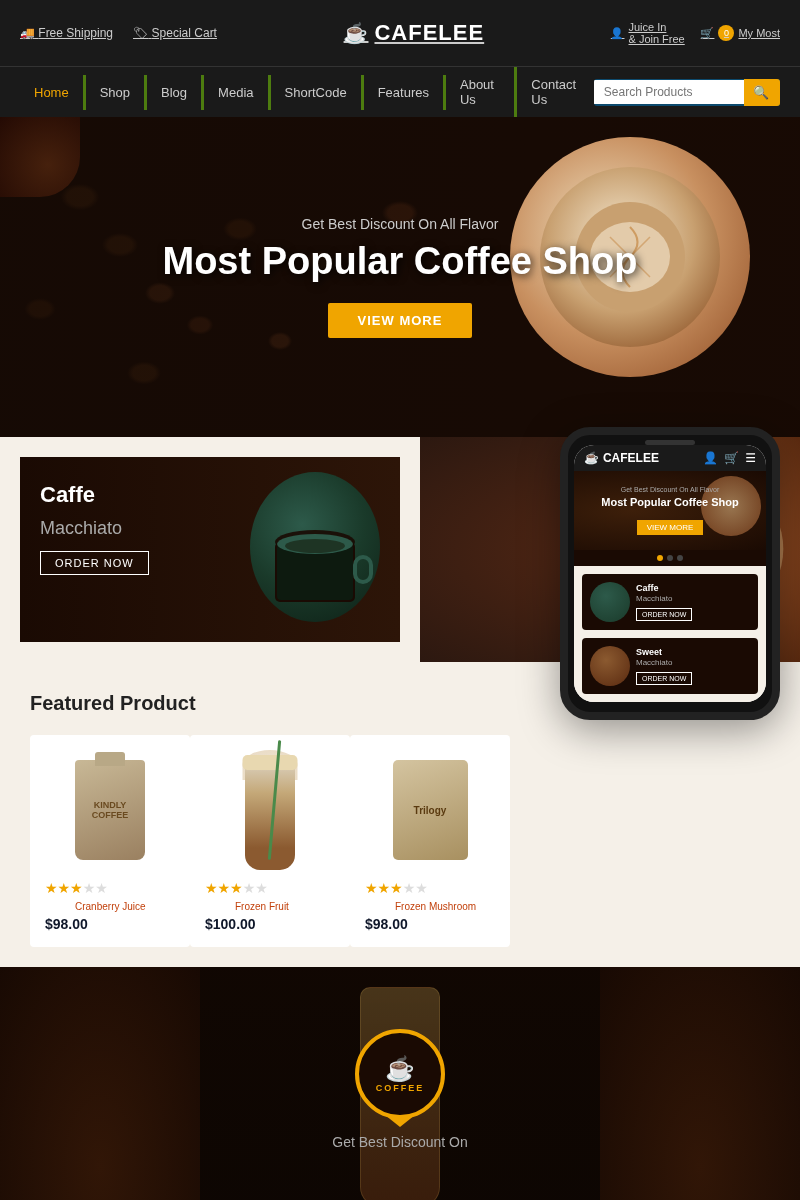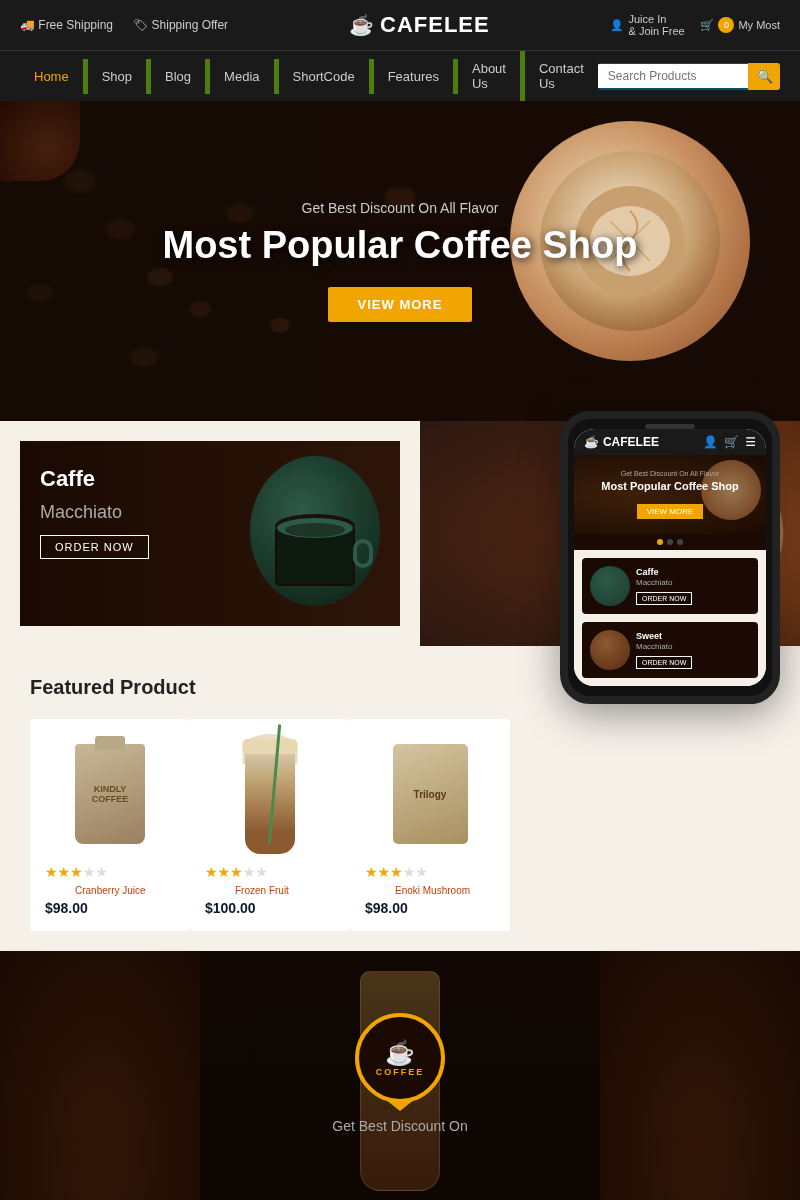--- a/index.html
+++ b/index.html
@@ -5,22 +5,23 @@
     * { margin: 0; padding: 0; box-sizing: border-box; }
     body { font-family: Arial, sans-serif; width: 800px; background: #f5f0e8; }
 
     
     .top-bar {
       background: #1a1a1a;
       color: #ccc;
       display: flex;
       align-items: center;
       justify-content: space-between;
-      padding: 12px 20px;
+      padding: 20px 20px;
       font-size: 12px;
+      text-decoration: underline;
     }
     .top-bar-left { display: flex; gap: 20px; align-items: center; }
     .top-bar-center { display: flex; align-items: center; gap: 6px; }
     .top-bar-right { display: flex; gap: 16px; align-items: center; }
     .logo-text { color: #fff; font-size: 22px; font-weight: bold; letter-spacing: 1px; }
     .logo-icon { color: #f0a500; font-size: 20px; }
     .top-bar-right a { color: #ccc; text-decoration: none; font-size: 11px; display: flex; align-items: center; gap: 4px; }
     .cart-badge {
       background: #f0a500;
       color: #fff;
@@ -37,21 +38,21 @@
       align-items: center;
       padding: 0 20px;
       border-top: 1px solid #333;
     }
     .nav-links { display: flex; align-items: center; flex: 1; }
     .nav-links a {
       color: #ccc;
       text-decoration: none;
       padding: 10px 14px;
       font-size: 13px;
-      border-right: 5px solid #4d7c0f;
+      border-right: 3px solid #4d7c0f;
     }
     .nav-links a:first-child { color: #f0a500; }
     .nav-links a:last-child { border-right: none; }
     .nav-search {
       display: flex;
       align-items: center;
       background: #0c4a6e;
       border-radius: 3px;
       overflow: hidden;
       margin-left: auto;
@@ -337,21 +338,21 @@
 <body>
 
 <div class="top-bar">
   <div class="top-bar-left">
     <span>
       <span>🚚</span>
       <span>Free Shipping</span>
     </span>
     <span>
       <span>🏷</span>
-      <span>Shipping Offer</span>
+      <span>Special Cart</span>
     </span>
   </div>
   <div class="top-bar-center">
     <span class="logo-icon">☕</span>
     <span class="logo-text">CAFELEE</span>
   </div>
   <div class="top-bar-right">
     <a href="#">
       <span>👤</span>
       <span>
@@ -537,21 +538,21 @@
       <div class="product-price">$100.00</div>
     </div>
 
     <div class="product-card">
       <div class="product-img">
         <div class="product-pouch">
           <div style="font-size:10px;color:#5a3a10;text-align:center;">Trilogy</div>
         </div>
       </div>
       <div class="stars">★★★<span class="star-empty">★★</span></div>
-      <div class="product-name">Enoki Mushroom</div>
+      <div class="product-name">Frozen Mushroom</div>
       <div class="product-price">$98.00</div>
     </div>
   </div>
 </div>
 
 <section class="bottom-section">
   <div style="position:absolute;inset:0;">
 
     <div style="position:absolute;inset:0;background:linear-gradient(to bottom, rgba(10,5,2,0.6), rgba(10,5,2,0.8));"></div>
     <div style="position:absolute;left:0;bottom:0;width:200px;height:250px;background:radial-gradient(ellipse at 50% 80%, #3a1a08, #1a0a03);opacity:0.8;"></div>

